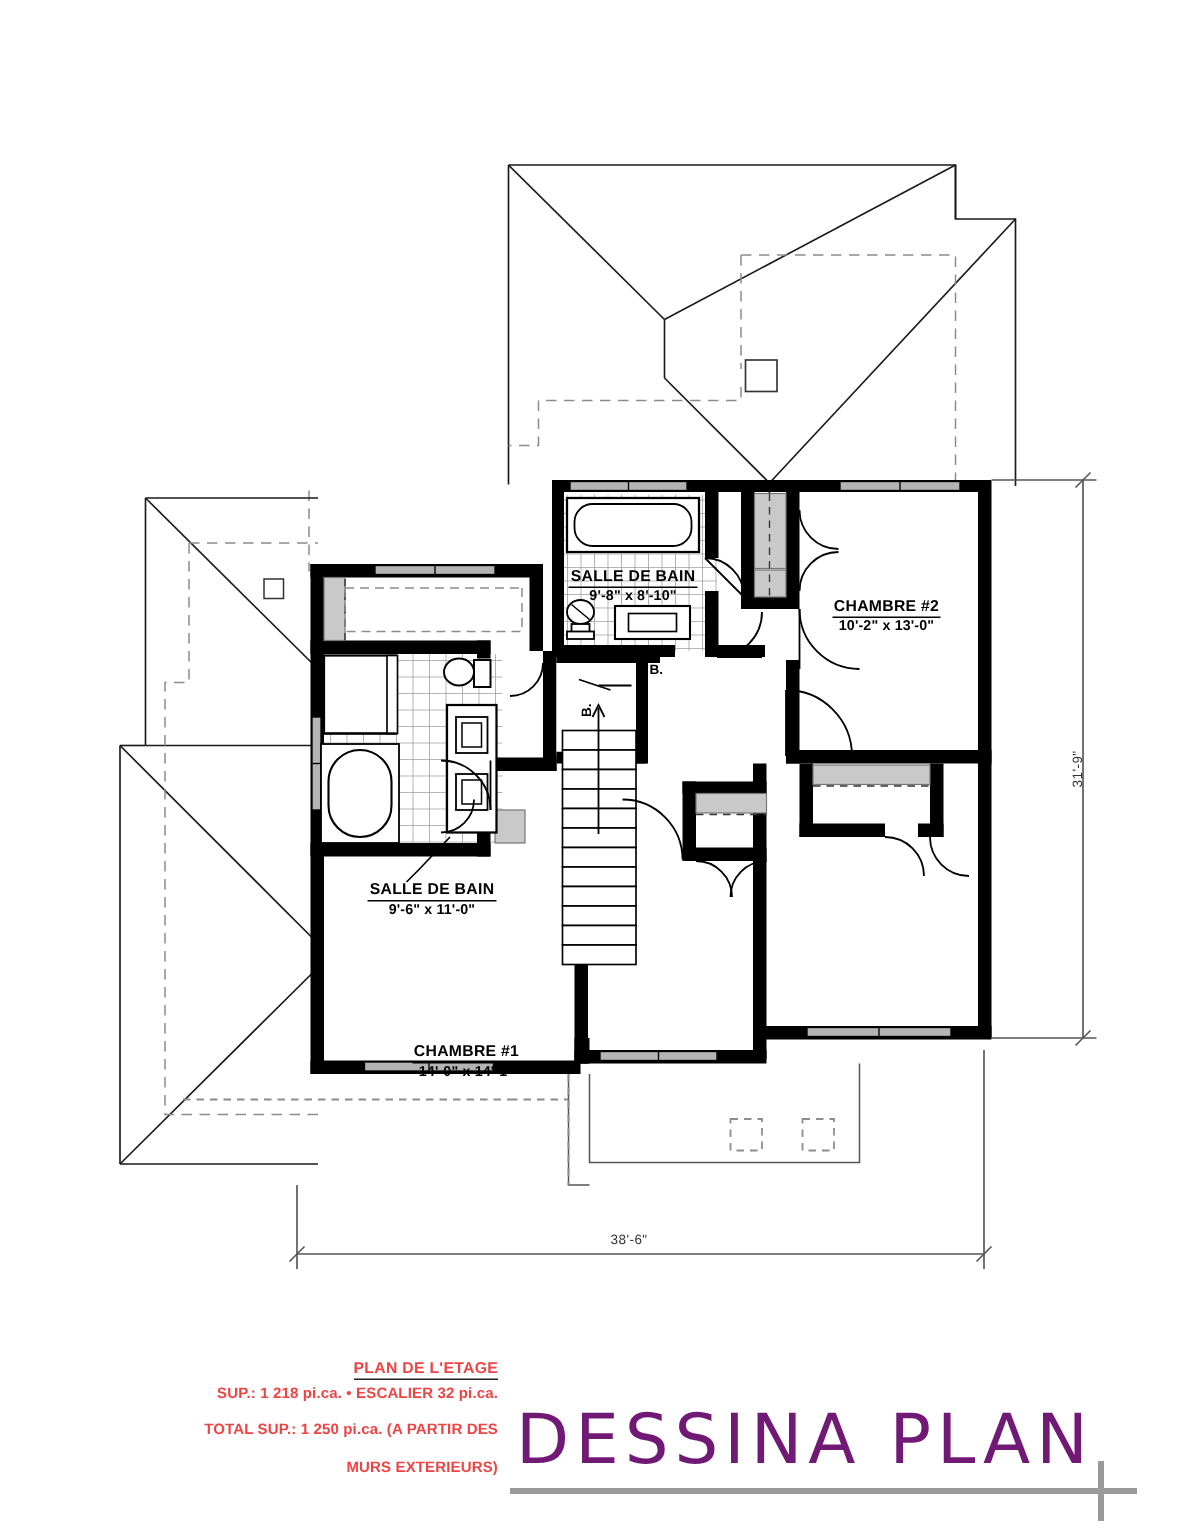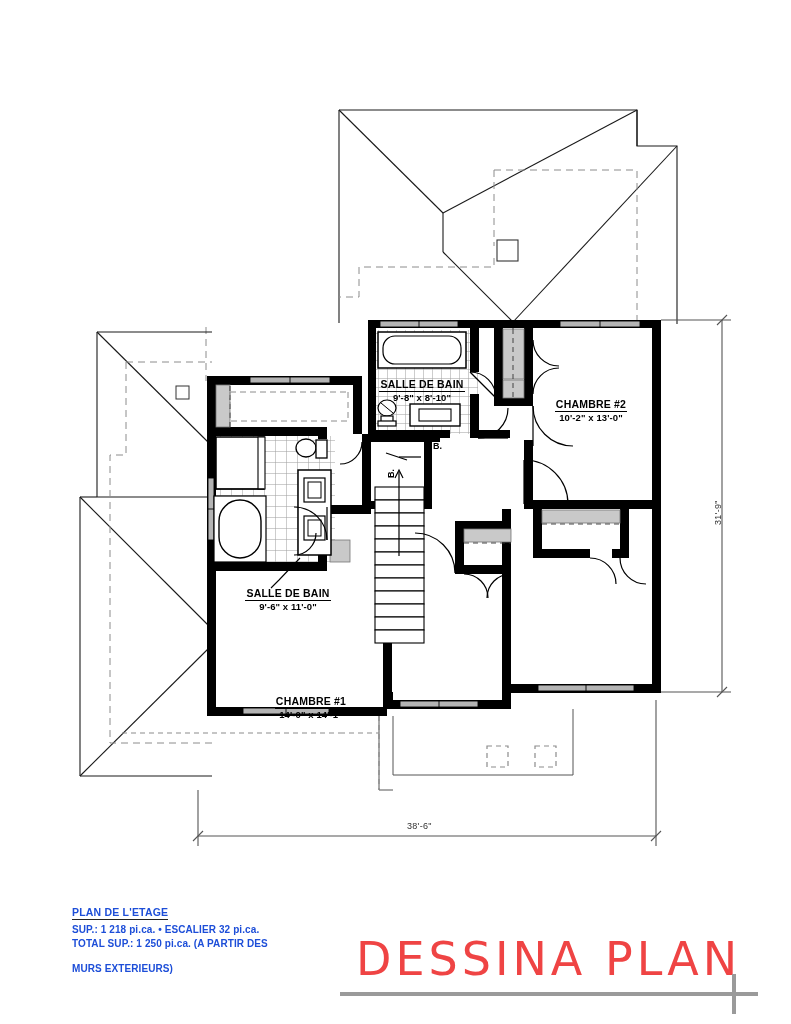--- a/index.html
+++ b/index.html
@@ -19,29 +19,29 @@
            border-bottom:1.2px solid #000;display:inline-block;padding:0 1px 1px 1px;}
   .lbl .dm{font-size:9.5px;font-weight:700;letter-spacing:.1px;display:block;margin-top:1px;}
 
   .bmark{position:absolute;font-size:9px;font-weight:700;}
   .bmark.rot{transform:rotate(-90deg);transform-origin:left top;}
 
   .dimtxt{position:absolute;font-size:9px;font-weight:400;color:#333;letter-spacing:.3px;}
   .dimtxt.vert{transform:rotate(-90deg);transform-origin:left top;white-space:nowrap;}
 
   
-  #titleblock{position:absolute;left:72px;top:902px;width:260px;text-align:left;color:#1d4ed8;}
+  #titleblock{position:absolute;left:72px;top:902px;width:260px;text-align:right;color:#ef4444;}
   #titleblock .t1{font-size:10.5px;font-weight:700;display:inline-block;
                   border-bottom:1.3px solid #222;padding-bottom:1px;letter-spacing:.2px;}
   #titleblock .t2{font-size:10px;font-weight:700;margin-top:3px;line-height:1.35;letter-spacing:.1px;}
 
   
   #logo{position:absolute;left:340px;top:930px;width:430px;height:80px;}
-  #logo .word{position:absolute;left:16px;top:2px;font-size:46px;letter-spacing:4px;
-    color:#ef4444;font-family:"DejaVu Sans",sans-serif;font-weight:400;white-space:nowrap;}
+  #logo .word{position:absolute;left:4px;top:2px;font-size:46px;letter-spacing:4px;
+    color:#701a75;font-family:"DejaVu Sans",sans-serif;font-weight:400;white-space:nowrap;}
   #logo .rule{position:absolute;left:0px;top:62px;width:418px;height:4px;background:#9a9a9a;}
   #logo .plusv{position:absolute;left:392px;top:44px;width:4px;height:40px;background:#9a9a9a;}
 </style>
 </head>
 <body>
 
 <div id="sheet">
 
   <svg class="plan-svg" width="791" height="1024" viewBox="0 0 791 1024">
 
@@ -362,21 +362,21 @@
 
   <div class="bmark" style="left:433px;top:441px;">B.</div>
   <div class="bmark rot" style="left:386px;top:478px;">B.</div>
 
   <div class="dimtxt vert" style="left:713px;top:525px;">31'-9"</div>
   <div class="dimtxt" style="left:407px;top:821px;">38'-6"</div>
 
   <div id="titleblock">
     <div><span class="t1">PLAN DE L'ETAGE</span></div>
     <div class="t2">SUP.: 1 218 pi.ca. • ESCALIER  32 pi.ca.</div>
-    <div class="t2" style="margin-top:0;">TOTAL SUP.: 1 250 pi.ca. (A PARTIR DES</div>
+    <div class="t2" style="margin-top:10px;">TOTAL SUP.: 1 250 pi.ca. (A PARTIR DES</div>
     <div class="t2" style="margin-top:12px;">MURS EXTERIEURS)</div>
   </div>
 
   <div id="logo">
     <div class="word">DESSINA PLAN</div>
     <div class="rule"></div>
     <div class="plusv"></div>
   </div>
 
 </div>

